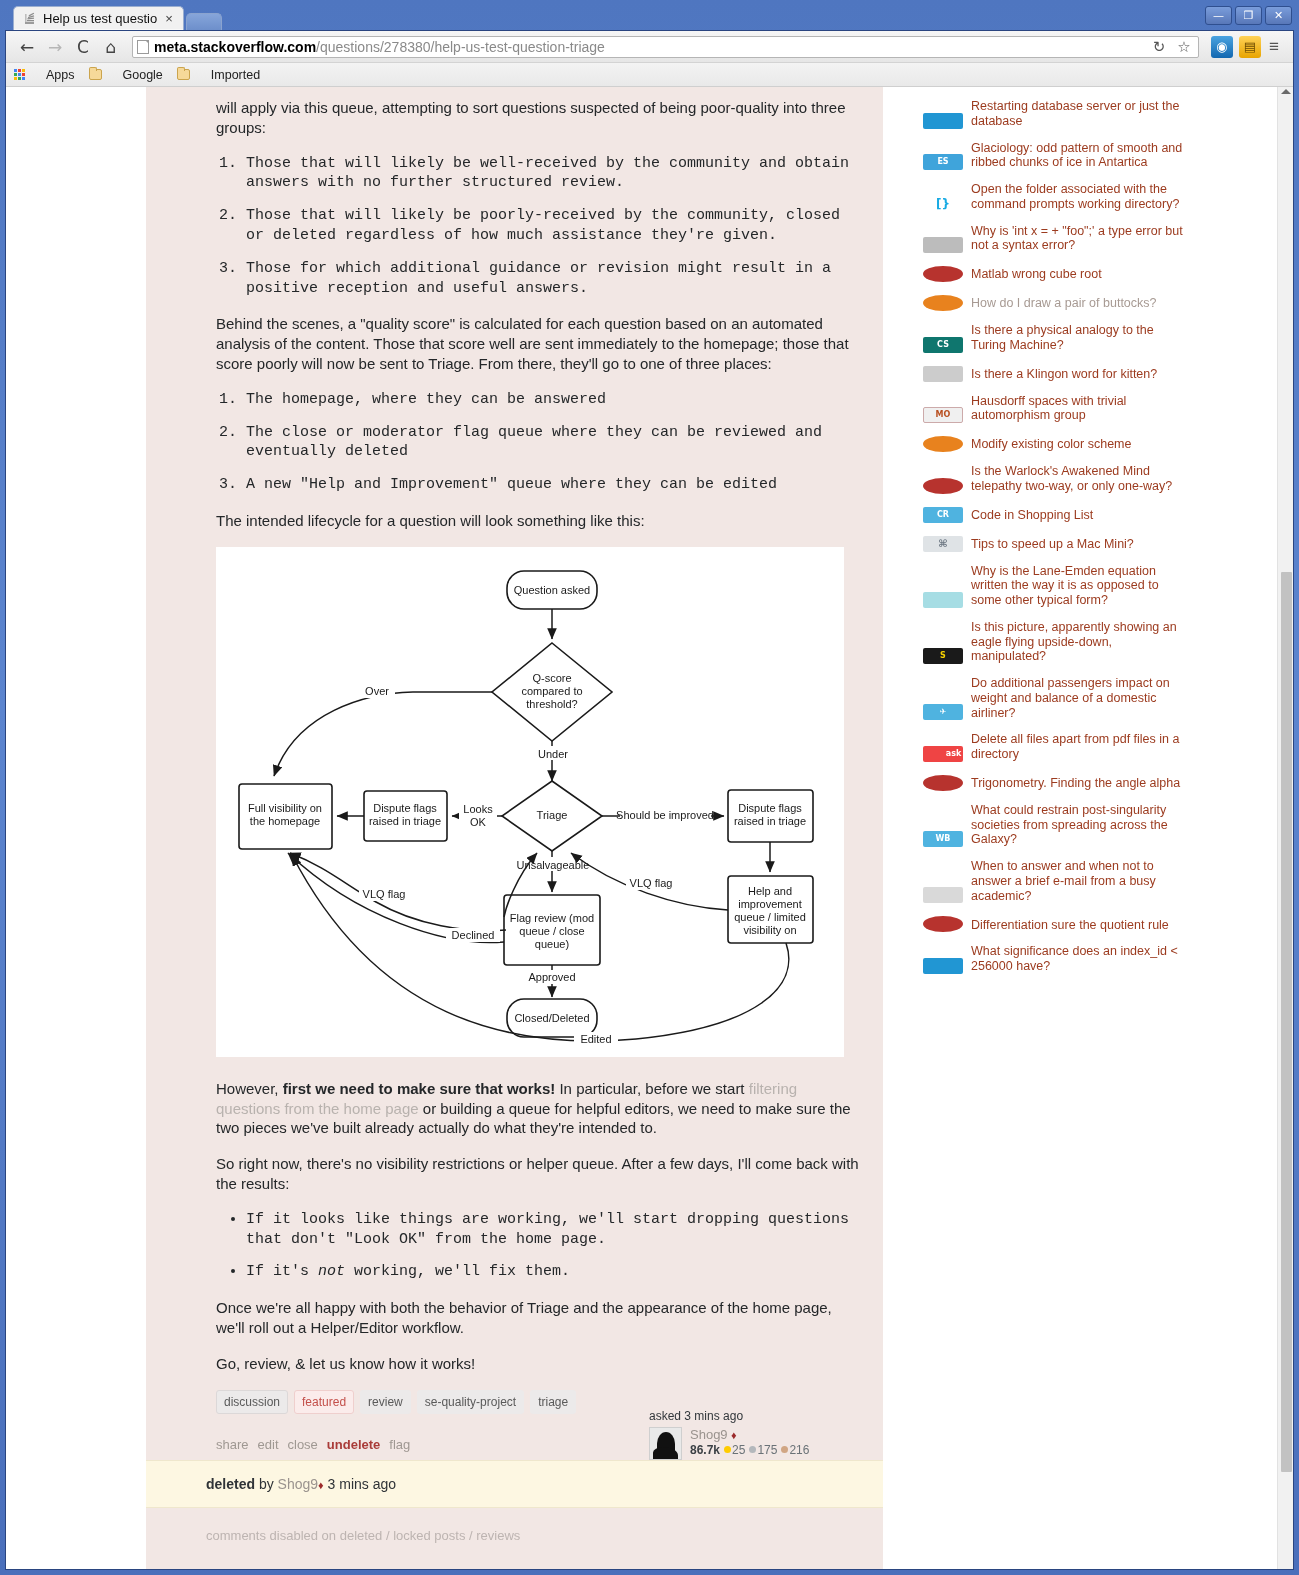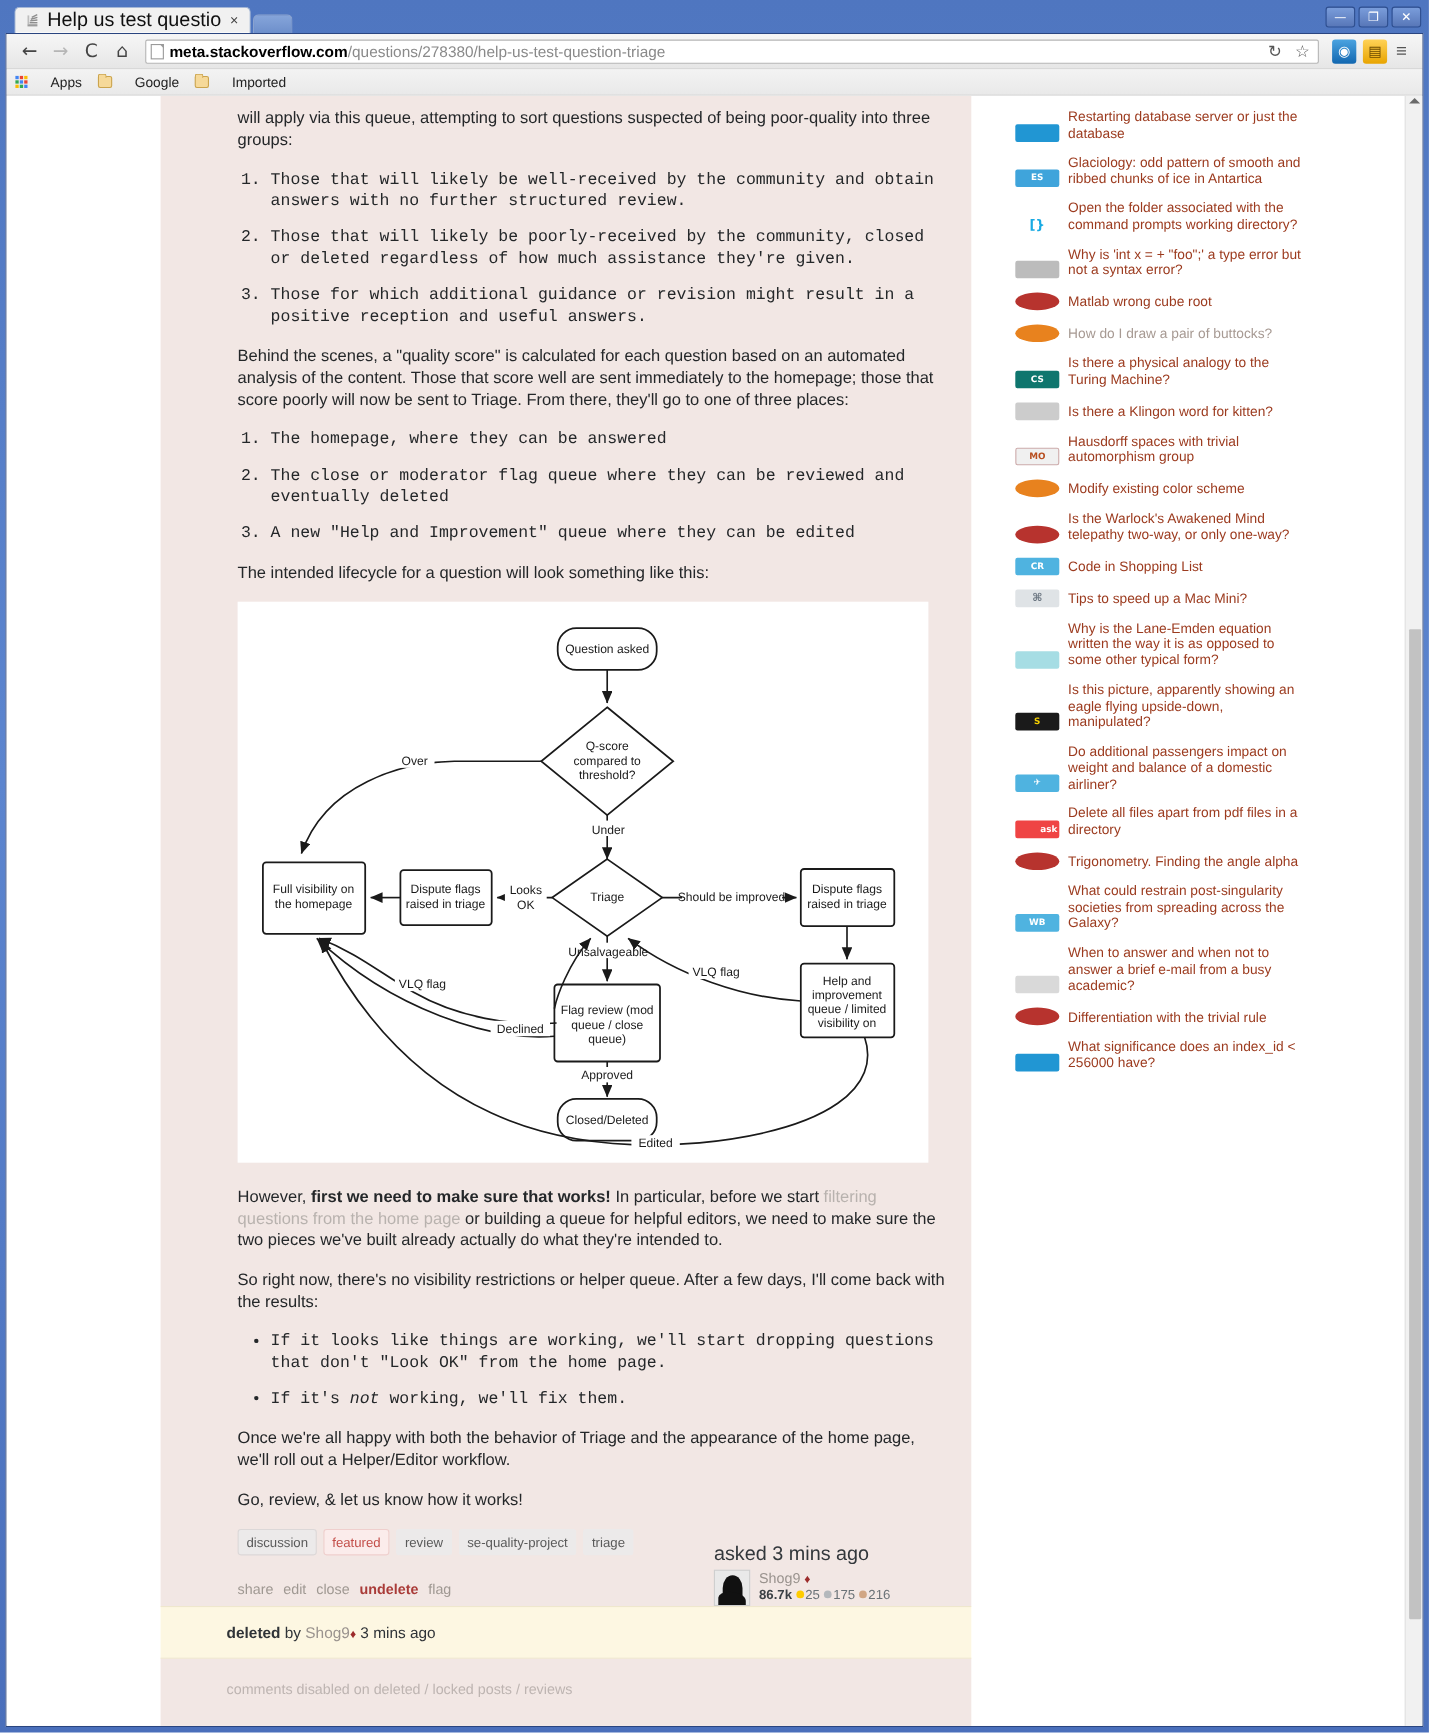--- a/index.html
+++ b/index.html
@@ -55,21 +55,21 @@
     gap: 6px;
     height: 24px;
     padding: 0 8px 0 9px;
     background: #f1f1f1;
     border: 1px solid #9aaed0;
     border-bottom: none;
     border-radius: 5px 5px 0 0;
     box-shadow: 0 -1px 0 rgba(255,255,255,.6) inset;
   }
   #tab .tab-title {
-    font-size: 18px;
+    font-size: 13px;
     color: #101010;
     white-space: nowrap;
   }
   .tab-favicon {
     width: 14px; height: 14px;
     display: inline-block;
     position: relative;
     flex: 0 0 auto;
   }
   .tab-close {
@@ -303,21 +303,21 @@
   .post-menu .undelete { color: #a93b38; font-weight: bold; }
 
   .signature {
     position: absolute;
     right: 12px;
     bottom: 0;
     width: 200px;
     font-size: 12.5px;
     color: #3b4045;
   }
-  .sig-when { margin-bottom: 4px; font-size:18px; color:#32373b;}
+  .sig-when { margin-bottom: 4px; font-size:12px; color:#32373b;}
   .sig-row { display: flex; gap: 8px; align-items: flex-start; }
   .avatar {
     width: 33px; height: 33px;
     background: #e9e9e9;
     border: 1px solid #cfcfcf;
     position: relative;
     overflow: hidden;
     flex: 0 0 auto;
   }
   .avatar .blob {
@@ -727,21 +727,21 @@
                 <div class="hot-item">
                   <span class="site-icon" style="background: rgb(79, 179, 224);">WB</span>
                   <a class="hot-link" href="#">What could restrain post-singularity societies from spreading across the Galaxy?</a>
                 </div>
                 <div class="hot-item">
                   <span class="site-icon" style="background: rgb(217, 217, 217); border-radius: 2px;"></span>
                   <a class="hot-link" href="#">When to answer and when not to answer a brief e-mail from a busy academic?</a>
                 </div>
                 <div class="hot-item">
                   <span class="site-icon" style="background: rgb(183, 51, 46); border-radius: 50%;"></span>
-                  <a class="hot-link" href="#">Differentiation with the trivial rule</a>
+                  <a class="hot-link" href="#">Differentiation sure the quotient rule</a>
                 </div>
                 <div class="hot-item">
                   <span class="site-icon" style="background: rgb(33, 150, 211); border-radius: 2px;"></span>
                   <a class="hot-link" href="#">What significance does an index_id &lt; 256000 have?</a>
                 </div>
               </div>
           </div>
 
         </div>
       </div>

